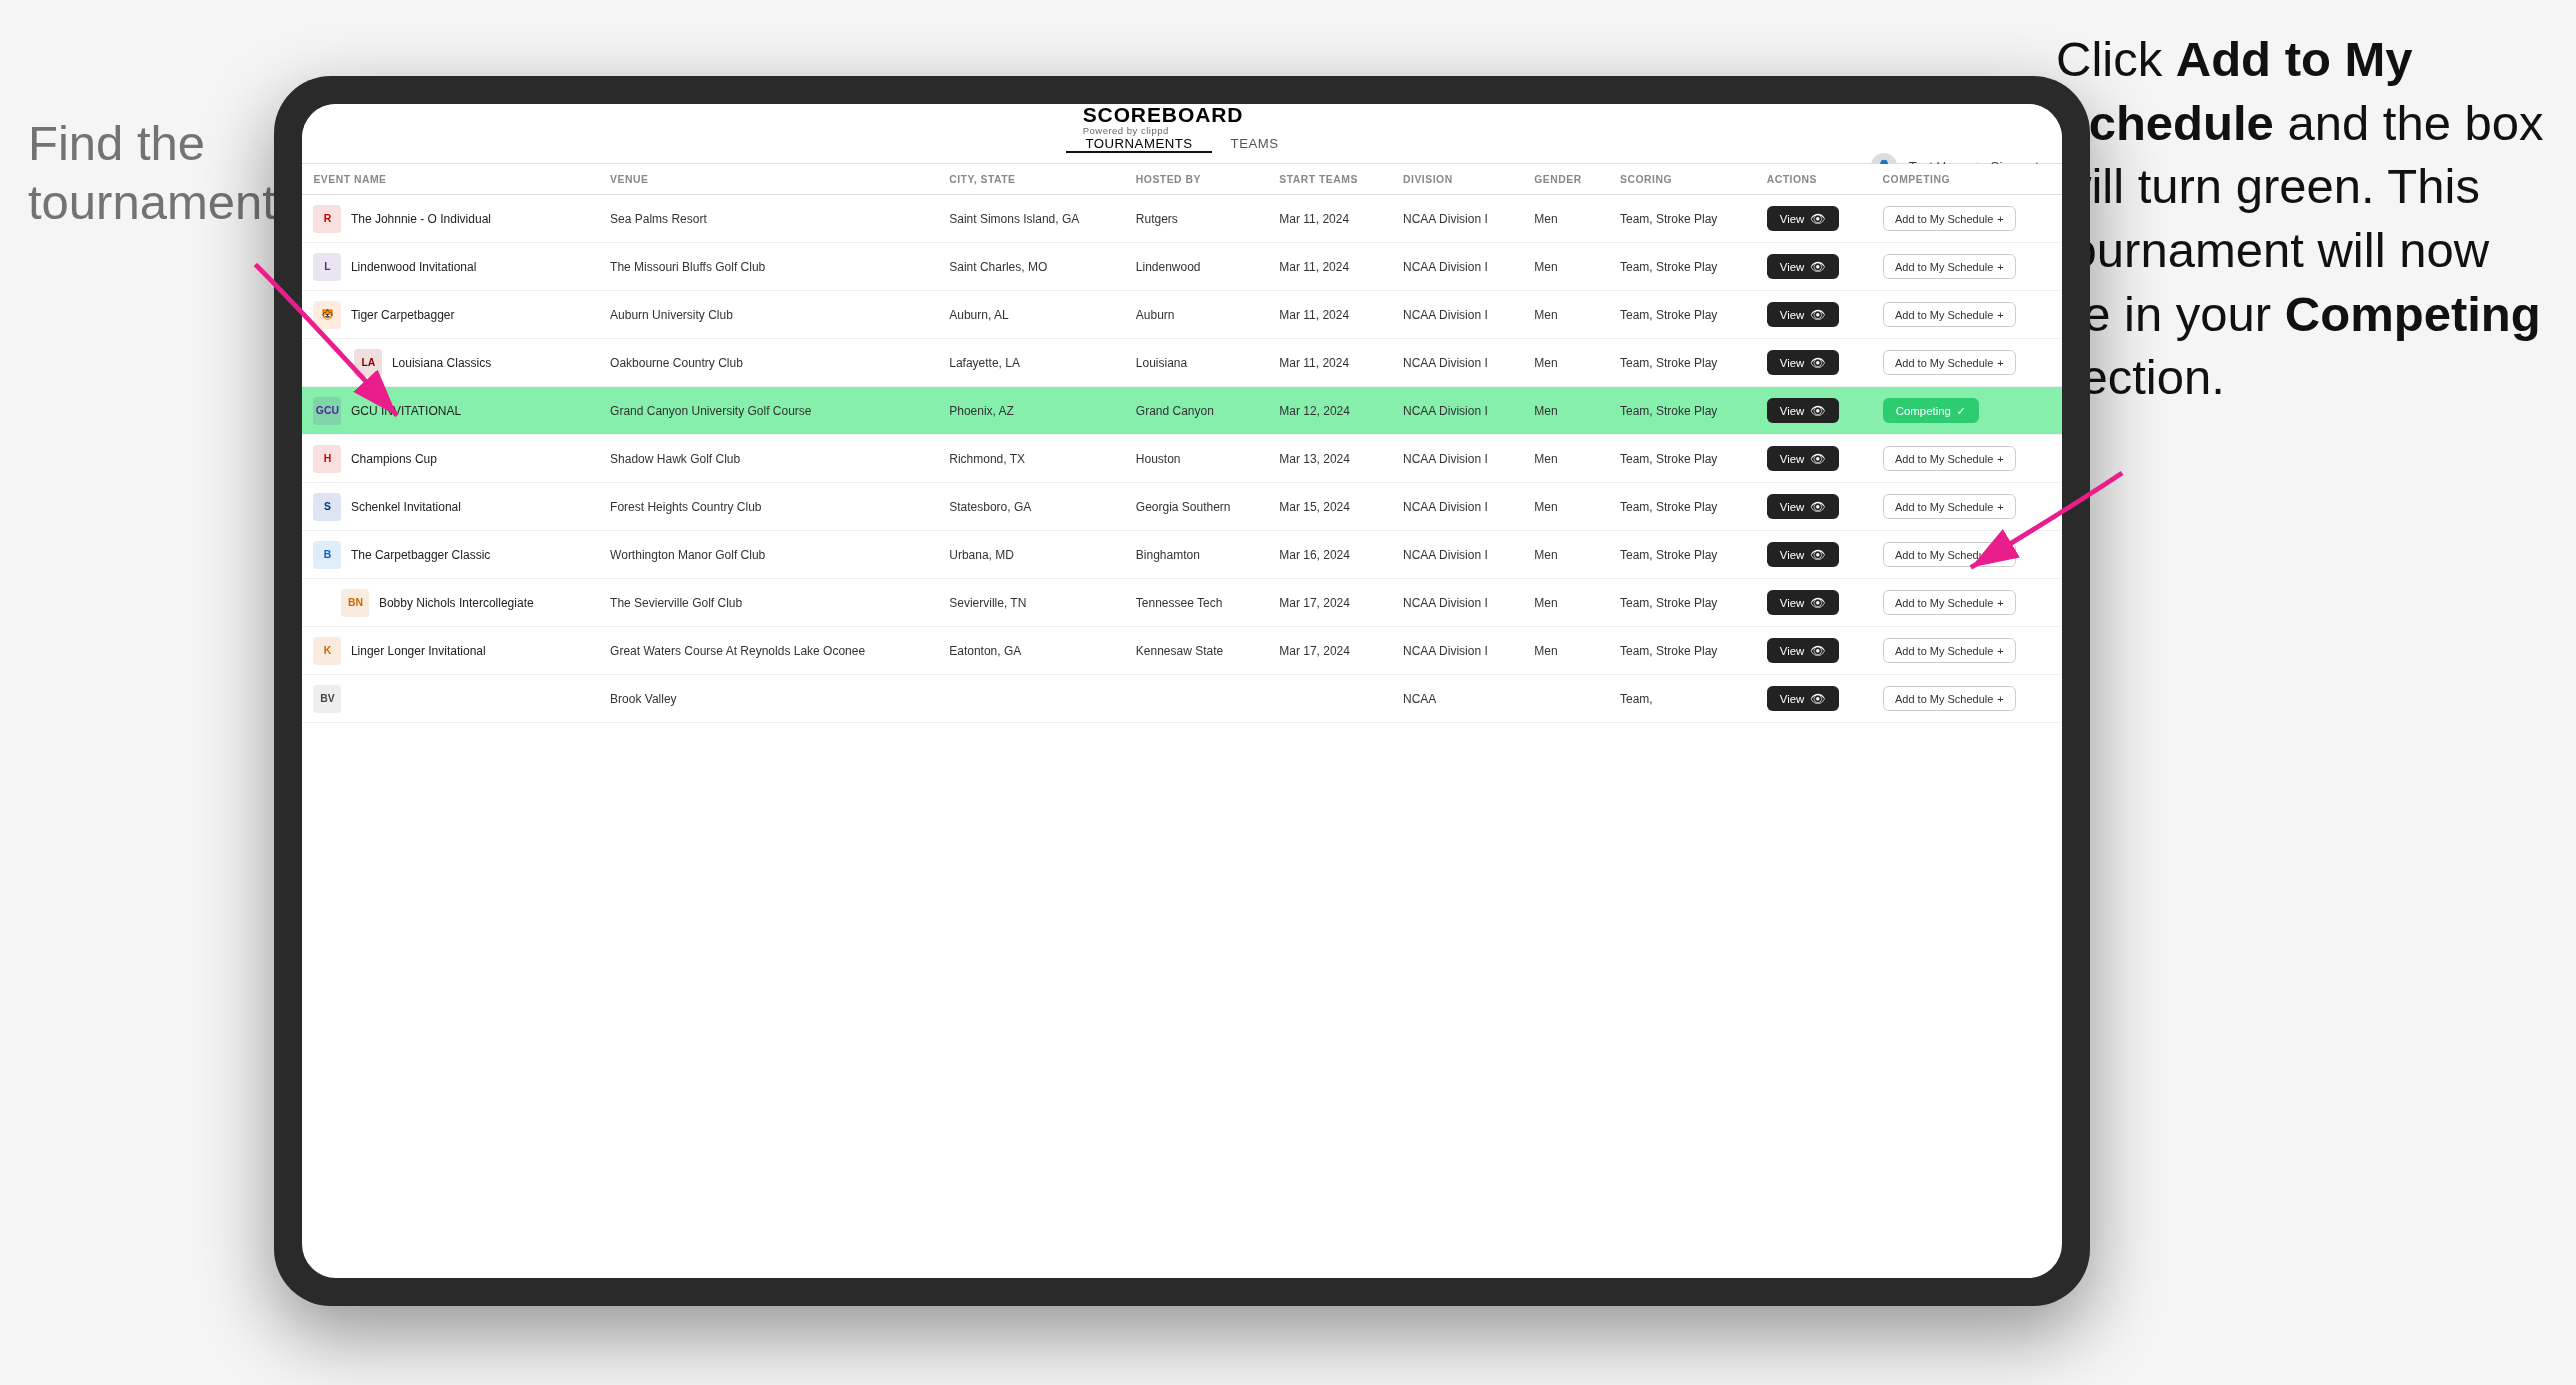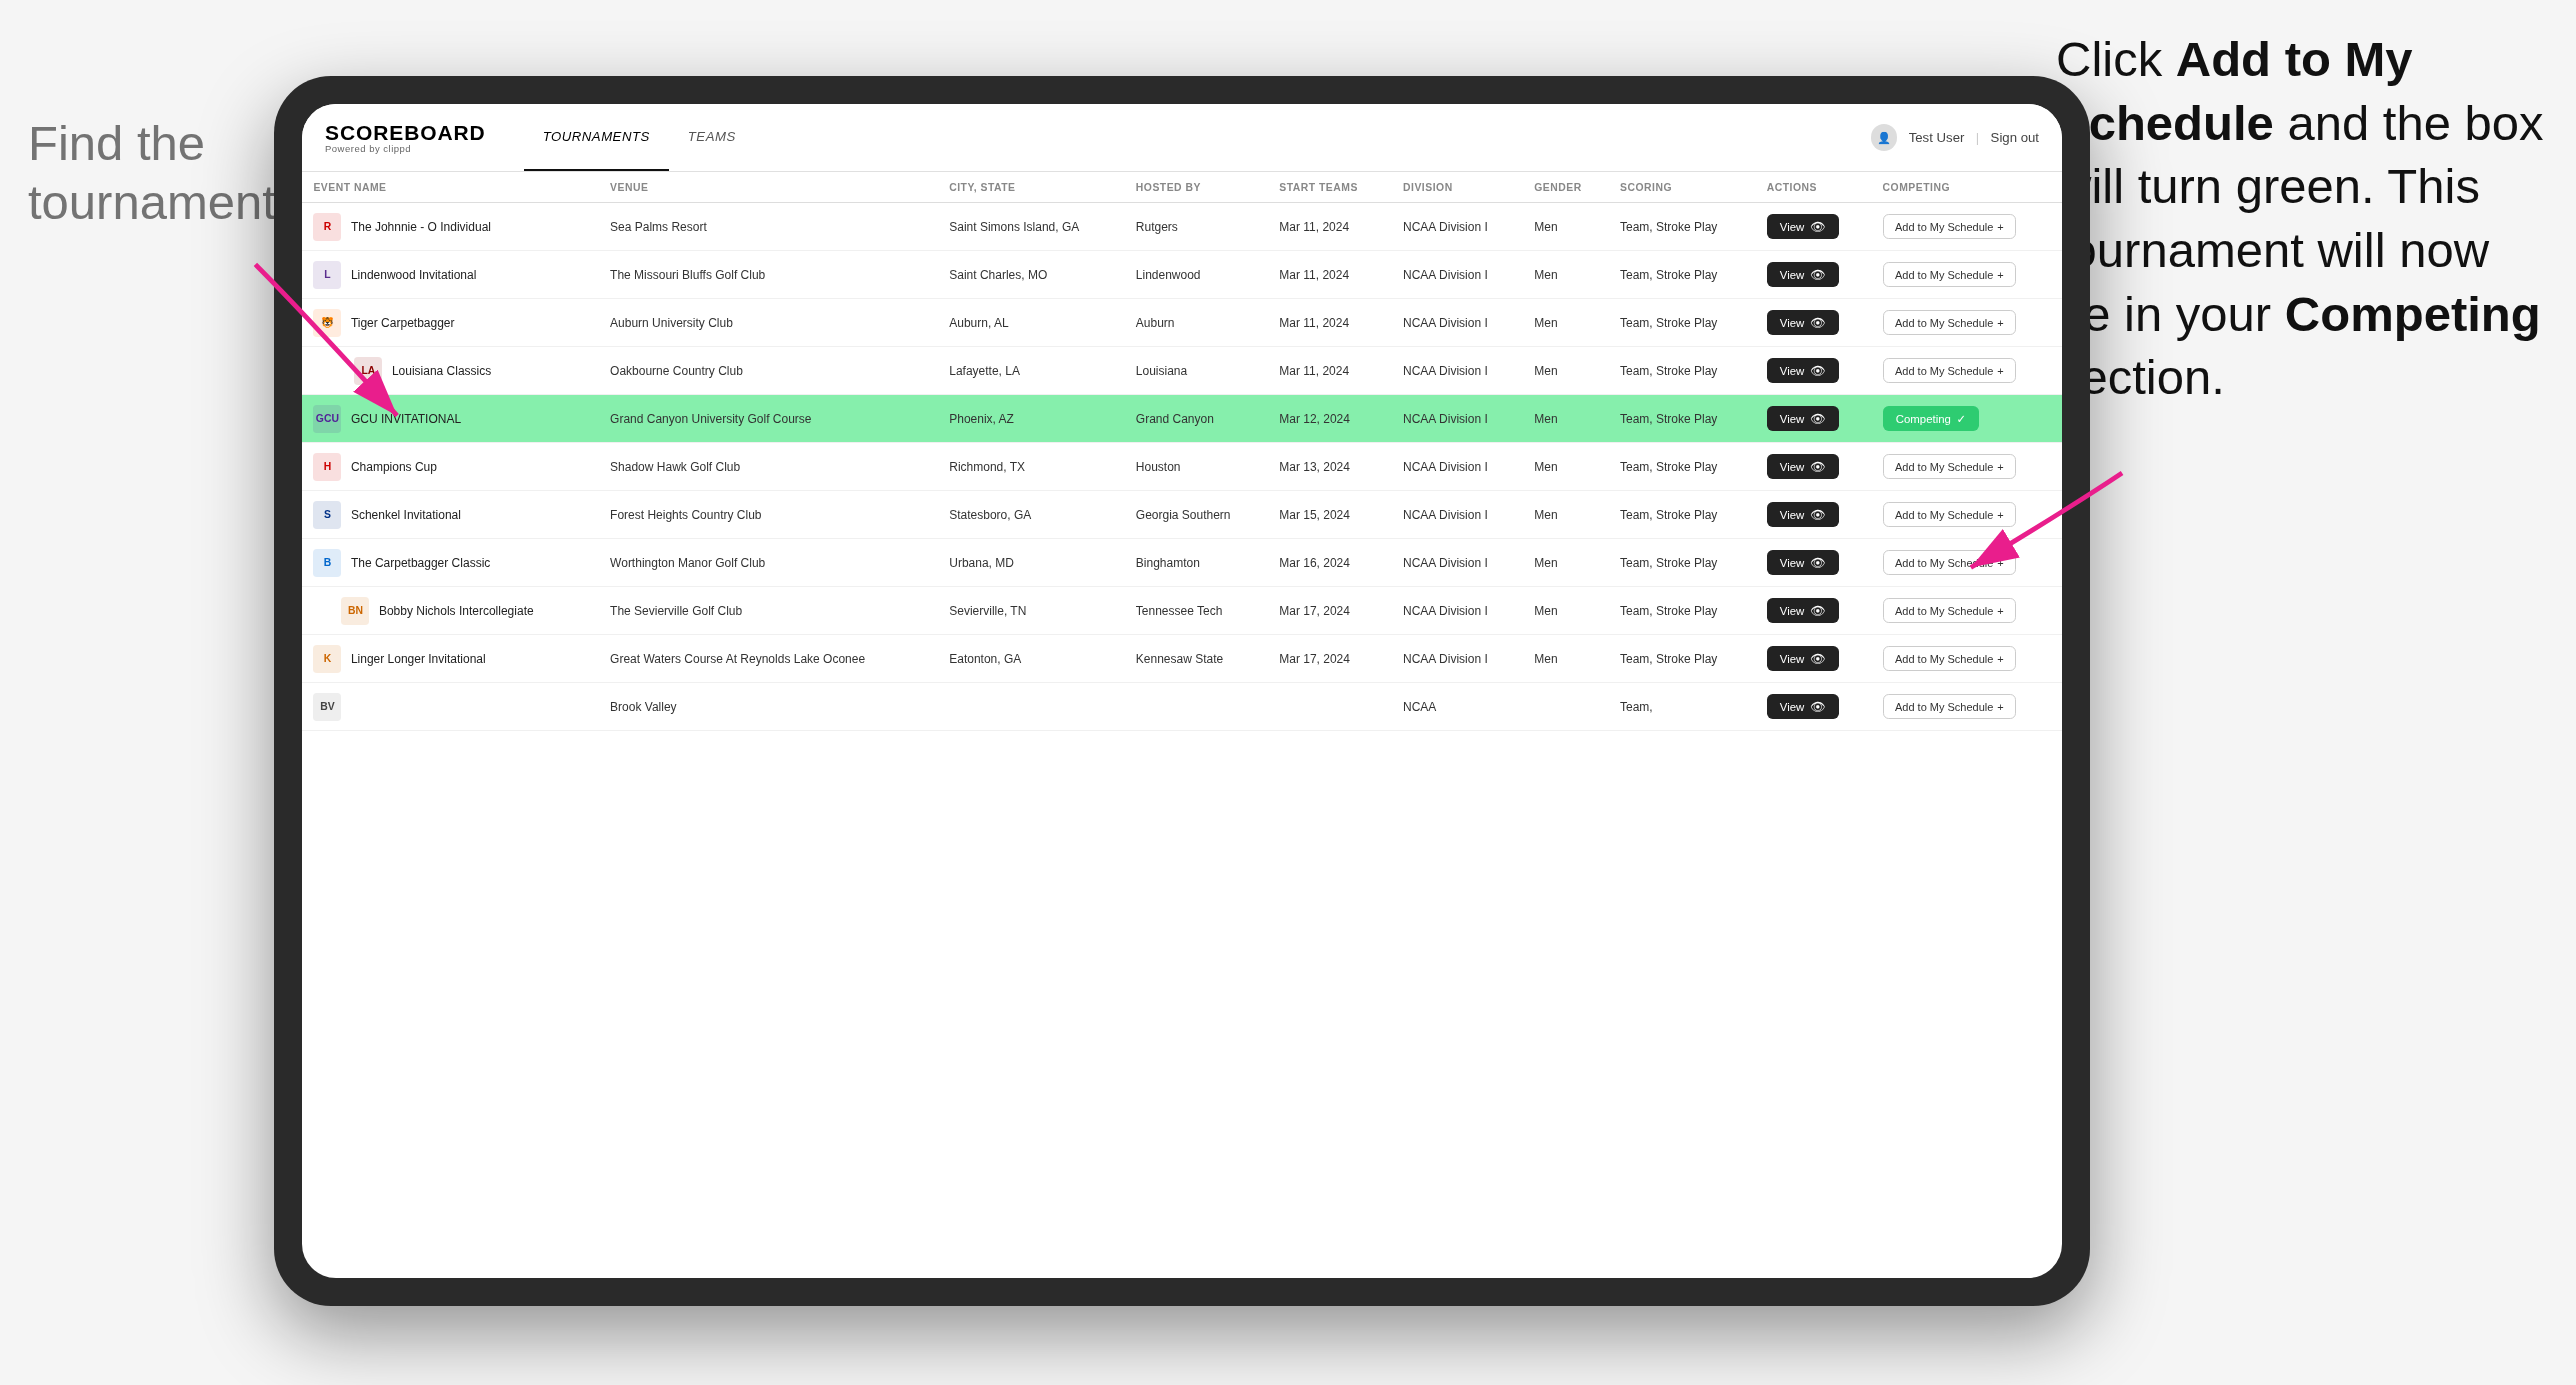--- a/index.html
+++ b/index.html
@@ -59,24 +59,25 @@
       overflow: hidden;
       display: flex;
       flex-direction: column;
     }
 
     
     .navbar {
       display: flex;
       align-items: center;
       padding: 0 23px;
-      height: 68px;
+      height: 60px;
       background: #fff;
       border-bottom: 0.9px solid #e0e0e0;
       flex-shrink: 0;
+      flex-direction: column;
     }
 
     .logo-area {
       display: flex;
       flex-direction: column;
       margin-right: 38px;
     }
 
     .logo-text {
       font-size: 21px;
@@ -102,21 +103,20 @@
     .nav-tab {
       padding: 0 19px;
       font-size: 13.2px;
       font-weight: 500;
       color: #555;
       display: flex;
       align-items: center;
       border-bottom: 2.8px solid transparent;
       cursor: pointer;
       letter-spacing: 0.5px;
-      font-style: italic;
     }
 
     .nav-tab.active {
       color: #000;
       border-bottom-color: #111;
     }
 
     .nav-right {
       margin-left: auto;
       display: flex;

